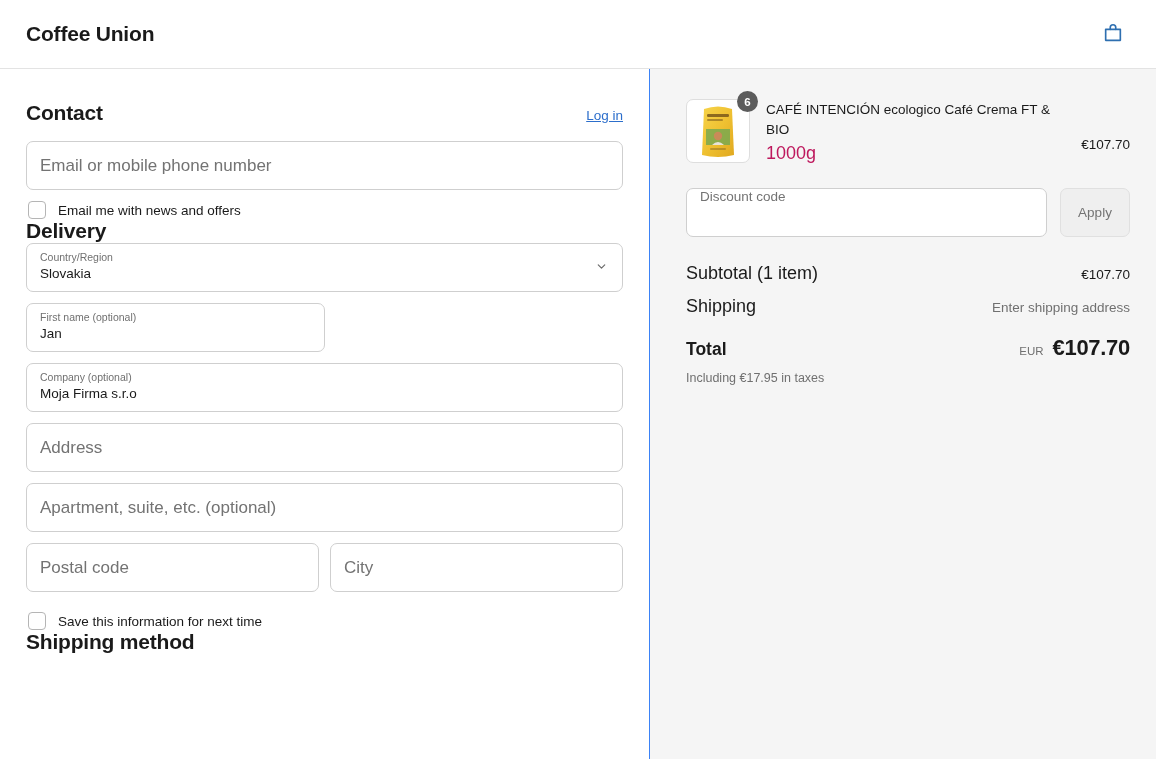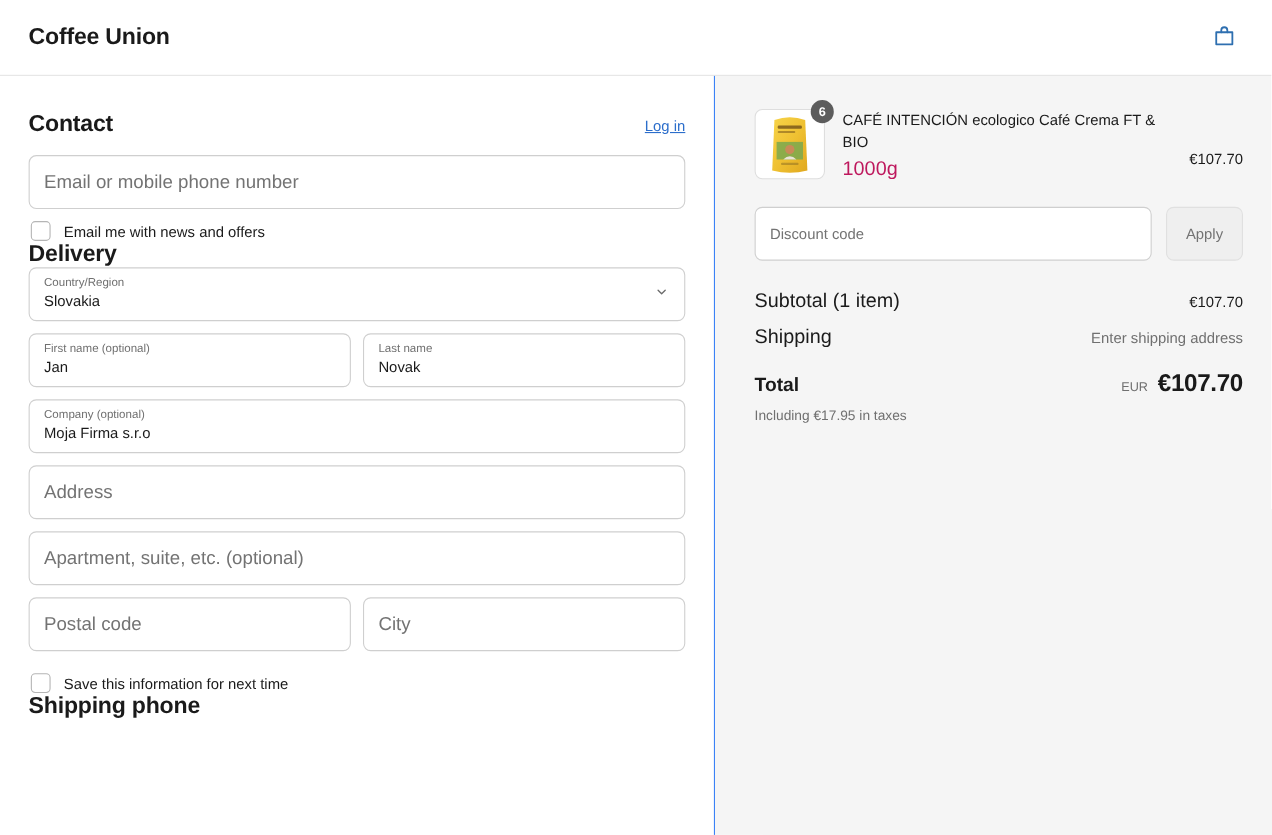--- a/index.html
+++ b/index.html
@@ -193,21 +193,21 @@
     display: flex;
     gap: 13px;
     margin-bottom: 26px;
   }
   .discount-input {
     flex: 1;
     height: 49px;
     border: 1px solid #cfcfcf;
     border-radius: 7px;
     background: #fff;
-    display: flex; align-items: center;
+    display: flex; 
     padding: 0 13px;
     font-size: 13.5px;
     color: #737373;
   }
   .apply-btn {
     width: 70px; height: 49px;
     border: 1px solid #e0e0e0;
     border-radius: 7px;
     background: #efefef;
     color: #737373;
@@ -285,24 +285,20 @@
             <path d="M6 9l6 6 6-6"></path>
           </svg>
       </span>
     </div>
 
     <div class="row2">
       <div class="field filled">
         <span class="field-label-float">First name (optional)</span>
         <span class="field-value">Jan</span>
       </div>
-      <div class="field filled">
-        <span class="field-label-float">Last name</span>
-        <span class="field-value">Novak</span>
-      </div>
     </div>
 
     <div class="field filled">
       <span class="field-label-float">Company (optional)</span>
       <span class="field-value">Moja Firma s.r.o</span>
     </div>
 
     <div class="field">
       <span class="field-placeholder">Address</span>
     </div>
@@ -318,21 +314,21 @@
       <div class="field">
         <span class="field-placeholder">City</span>
       </div>
     </div>
 
     <div class="checkrow">
       <span class="checkbox"></span>
       <span class="lbl">Save this information for next time</span>
     </div>
 
-    <h2 class="section-title shipping-title">Shipping phone</h2>
+    <h2 class="section-title shipping-title">Shipping method</h2>
   </div>
 
   <div class="right">
 
     <div class="line-item">
       <div class="thumb-wrap">
         <div class="thumb">
           <svg width="40" height="56" viewBox="0 0 40 56">
             <defs>
               <linearGradient id="bag" x1="0" y1="0" x2="1" y2="1">

